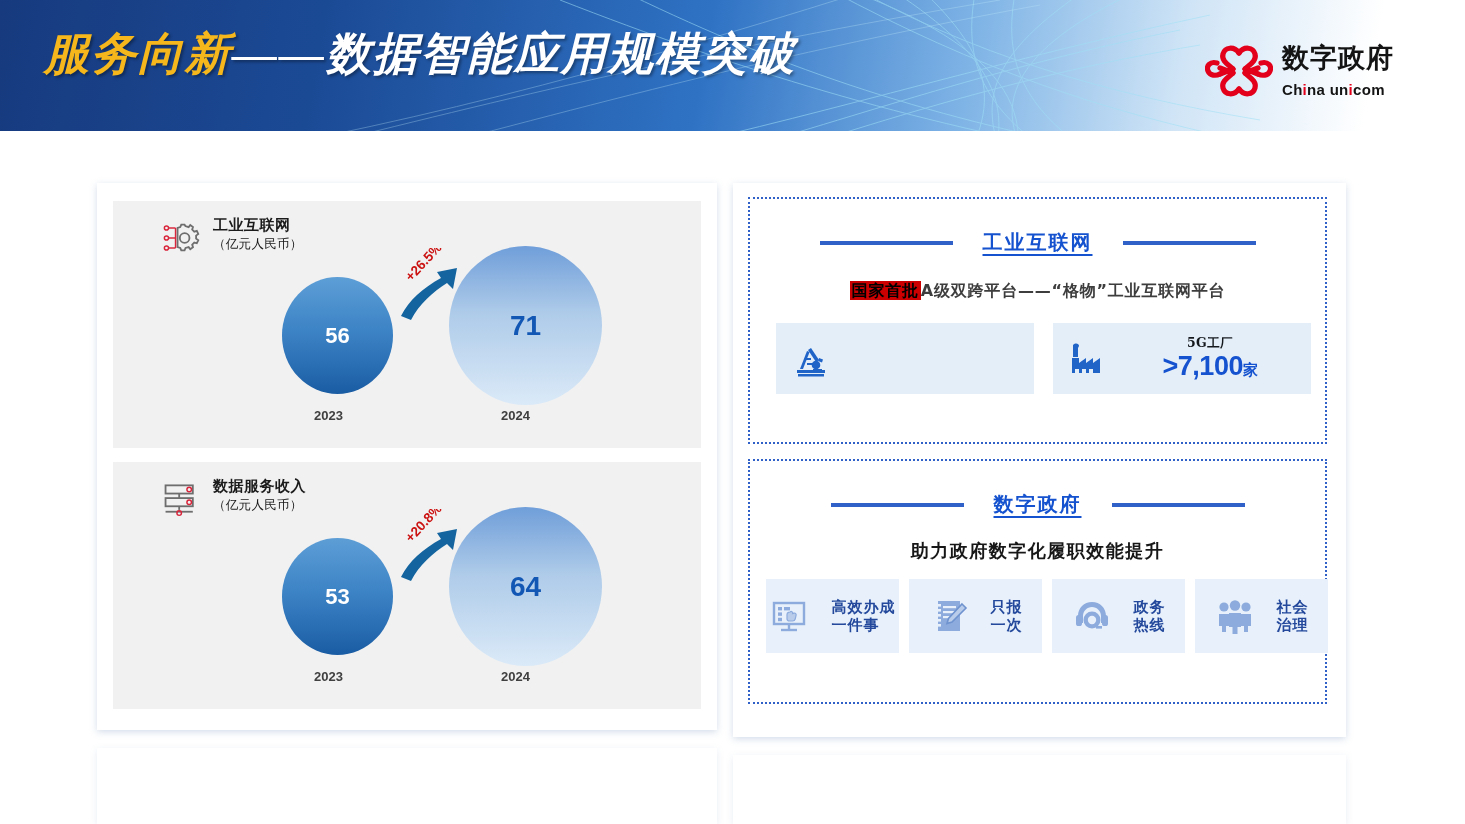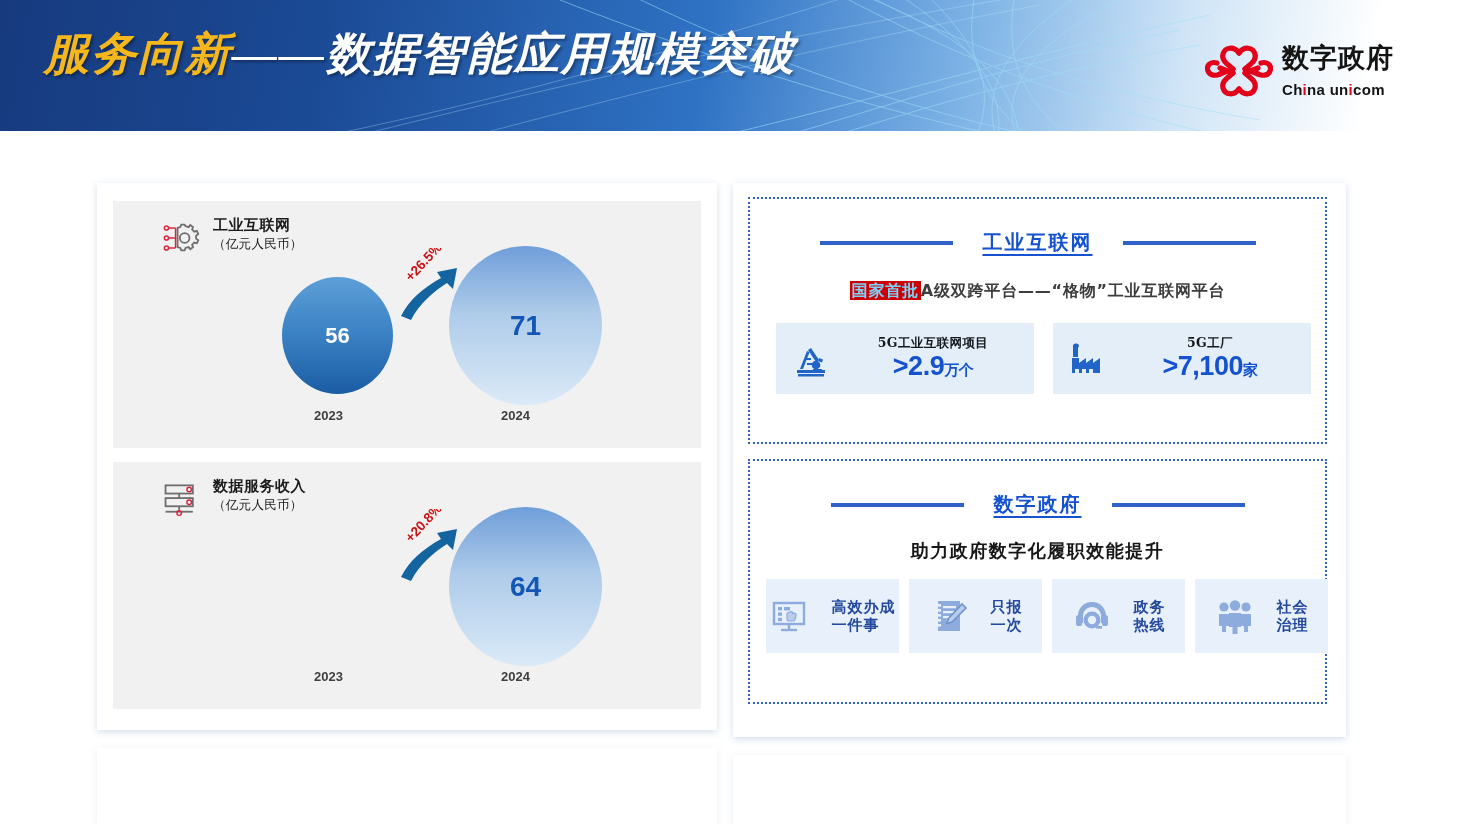--- a/index.html
+++ b/index.html
@@ -89,21 +89,21 @@
   .sec-title{
     font-size:20px;font-weight:bold;color:#1452cf;letter-spacing:2px;
     font-family:"DejaVu Sans","Liberation Sans",sans-serif;
     text-decoration:underline;text-underline-offset:5px;text-decoration-thickness:2px;
   }
   .sec-sub{
     position:absolute;top:82px;left:0;width:100%;text-align:center;
     font-size:16px;font-weight:bold;color:#3d3d3d;letter-spacing:.8px;
     font-family:"DejaVu Sans","Liberation Sans",sans-serif;
   }
-  .sec-sub .hl{background:#cc0000;color:#7dd3fc;padding:0 2px;}
+  .sec-sub .hl{background:#cc0000;color:#000000;padding:0 2px;}
   .sec-sub2{
     position:absolute;top:78px;left:0;width:100%;text-align:center;
     font-size:18px;font-weight:bold;color:#171717;letter-spacing:1.5px;
     font-family:"DejaVu Serif","Liberation Serif",serif;
   }
 
   
   .stat-row{position:absolute;top:124px;left:26px;display:flex;gap:19px;}
   .stat-box{width:258px;height:71px;background:#e4eef9;display:flex;align-items:center;gap:10px;padding:0 12px;box-sizing:border-box;}
   .stat-ico{width:46px;height:46px;flex:none;}
@@ -232,20 +232,23 @@
           <circle cx="31" cy="25.5" r="2.5"></circle>
           <circle cx="20" cy="37.5" r="2.5"></circle>
         </g>
       </svg>
       <div class="rev-labels">
         <div class="rev-title">数据服务收入</div>
         <div class="rev-unit">（亿元人民币）</div>
       </div>
     </div>
 
+    <div class="bubble bubble-old" style="left:169px;top:76px;">
+      <span>53</span>
+    </div>
     <div class="year" style="left:201px;top:207px;">2023</div>
 
     <svg class="growth" style="left:280px;top:47px;" viewBox="0 0 96 82">
       <path d="M8,68 C16,52 30,40 48,30 L44,24 L64,20 L60,41 L54,35 C40,44 26,56 18,72 Z" fill="#14659f"></path>
       <text x="18" y="34" transform="rotate(-47 18 34)" fill="#cc1111" font-family="Liberation Sans, sans-serif" font-size="13.5" font-weight="bold">+20.8%</text>
     </svg>
 
     <div class="bubble bubble-new" style="left:336px;top:45px;">
       <span>64</span>
     </div>
@@ -271,24 +274,20 @@
             <path d="M10,38 h26 v2.5 H10z"></path>
             <path d="M20,14 l3,-2 l8,12 l-3,2 z"></path>
             <path d="M12,33 l7,-18 l2.6,1 l-6.6,17 z"></path>
             <path d="M17,22 h6 v2 h-6z"></path>
             <path d="M19,27 h7 v2 h-7z"></path>
             <circle cx="28" cy="29" r="4.3"></circle>
             <path d="M25,33 h9 v3 h-9z"></path>
             <path d="M31,22 l4,1.5 l-1,3 l-4,-1.5z"></path>
           </g>
         </svg>
-        <div class="stat-txt">
-          <div class="stat-cap">5G工业互联网项目</div>
-          <div class="stat-val"><span>&gt;2.9</span><span class="u">万个</span></div>
-        </div>
       </div>
 
       <div class="stat-box">
         <svg class="stat-ico" viewBox="0 0 46 46">
           <g fill="#2064c8">
             <path d="M8,11 h5 v10 h-5z"></path>
             <path d="M8,9 c3,-3 6,-1 6,1 l-1,2 h-5z"></path>
             <path d="M7,22 h7 l0,5 l7,-5 l0,5 l7,-5 l0,5 l7,-5 l0,15 h-28z"></path>
             <rect x="10" y="33" width="4" height="4" fill="#e4eef9"></rect>
             <rect x="17" y="33" width="4" height="4" fill="#e4eef9"></rect>

